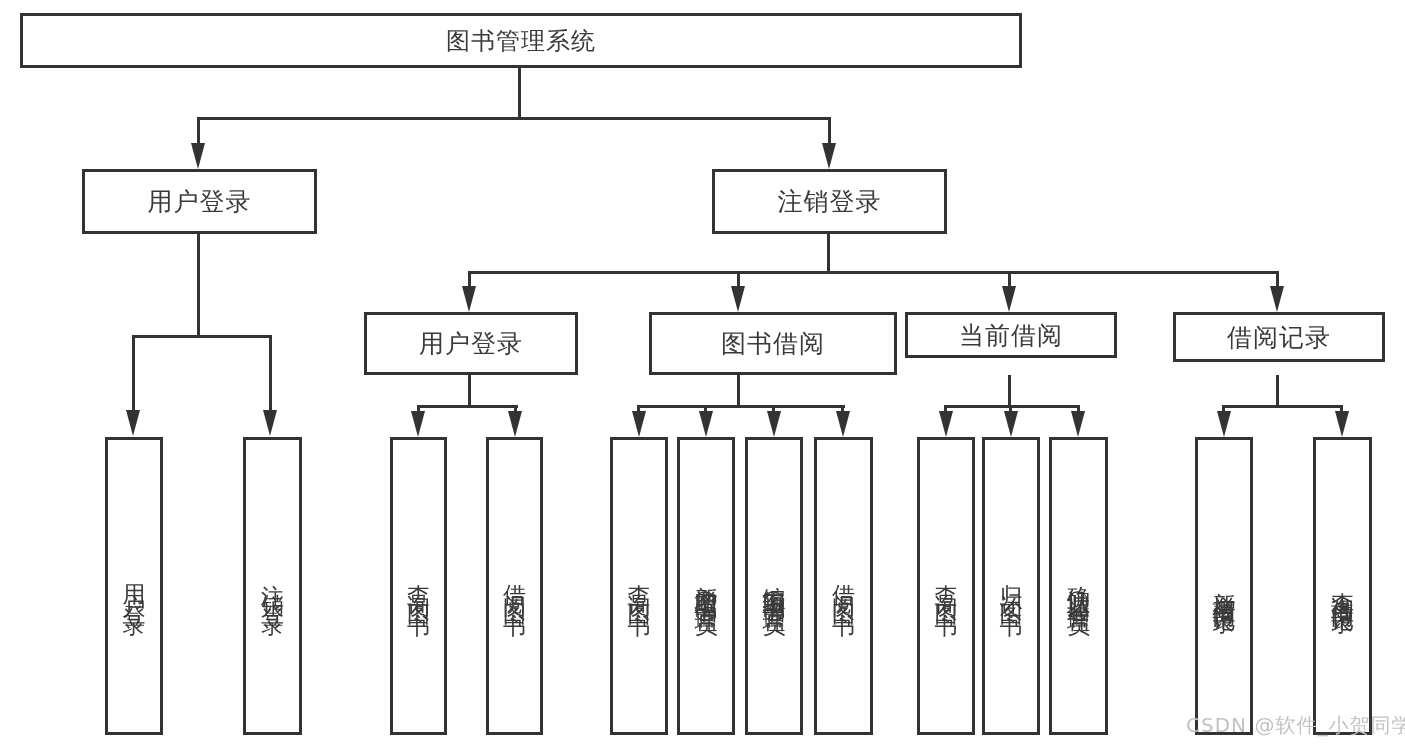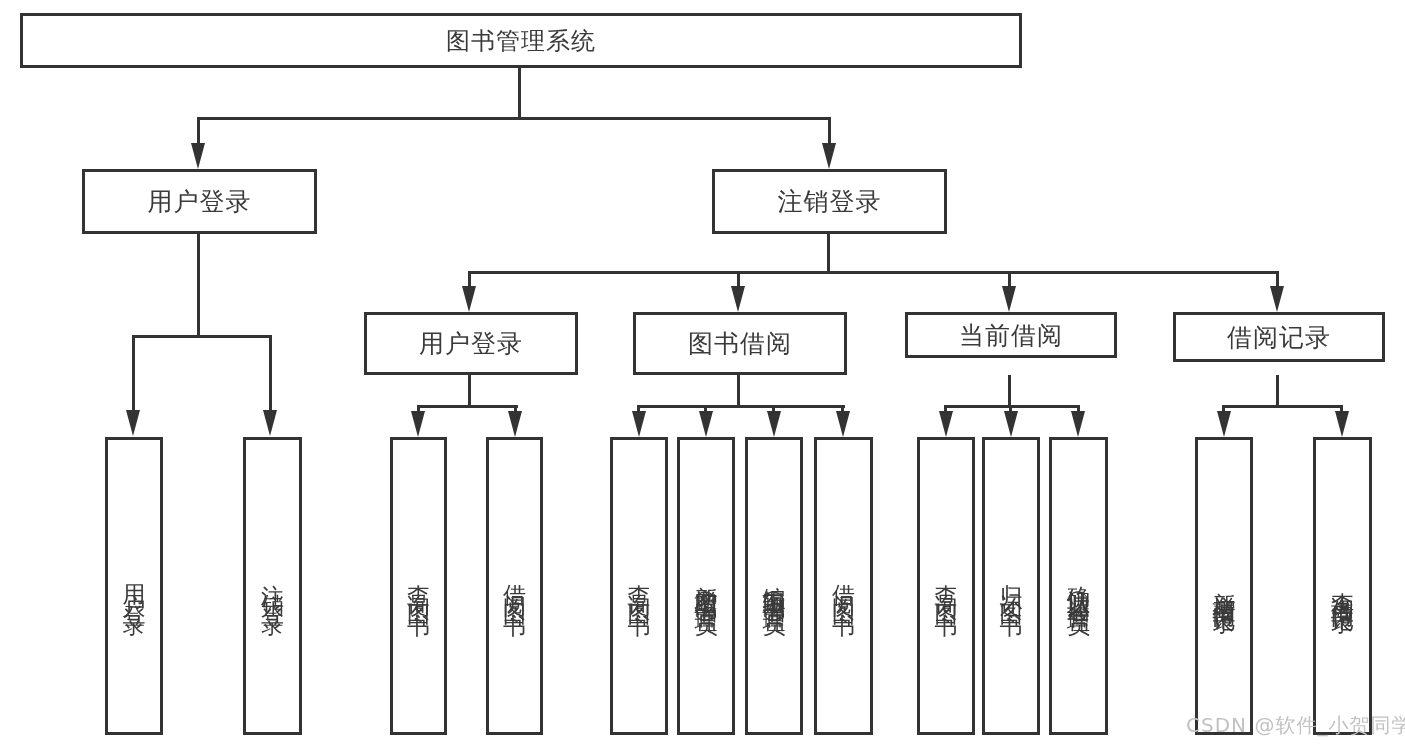--- a/index.html
+++ b/index.html
@@ -48,21 +48,21 @@
     <span class="lbl">用户登录</span>
   </div>
 
   <div class="box" style="left:712px;top:169px;width:235px;height:65px">
     <span class="lbl">注销登录</span>
   </div>
 
   <div class="box" style="left:364px;top:312px;width:214px;height:63px">
     <span class="lbl">用户登录</span>
   </div>
-  <div class="box" style="left:633px;top:312px;width:214px;height:63px">
+  <div class="box" style="left:649px;top:312px;width:248px;height:63px">
     <span class="lbl">图书借阅</span>
   </div>
   <div class="box" style="left:905px;top:312px;width:212px;height:46px">
     <span class="lbl">当前借阅</span>
   </div>
   <div class="box" style="left:1173px;top:312px;width:212px;height:50px">
     <span class="lbl">借阅记录</span>
   </div>
 
   <div class="box leaf" style="left:105px;top:437px;width:58px;height:298px">

